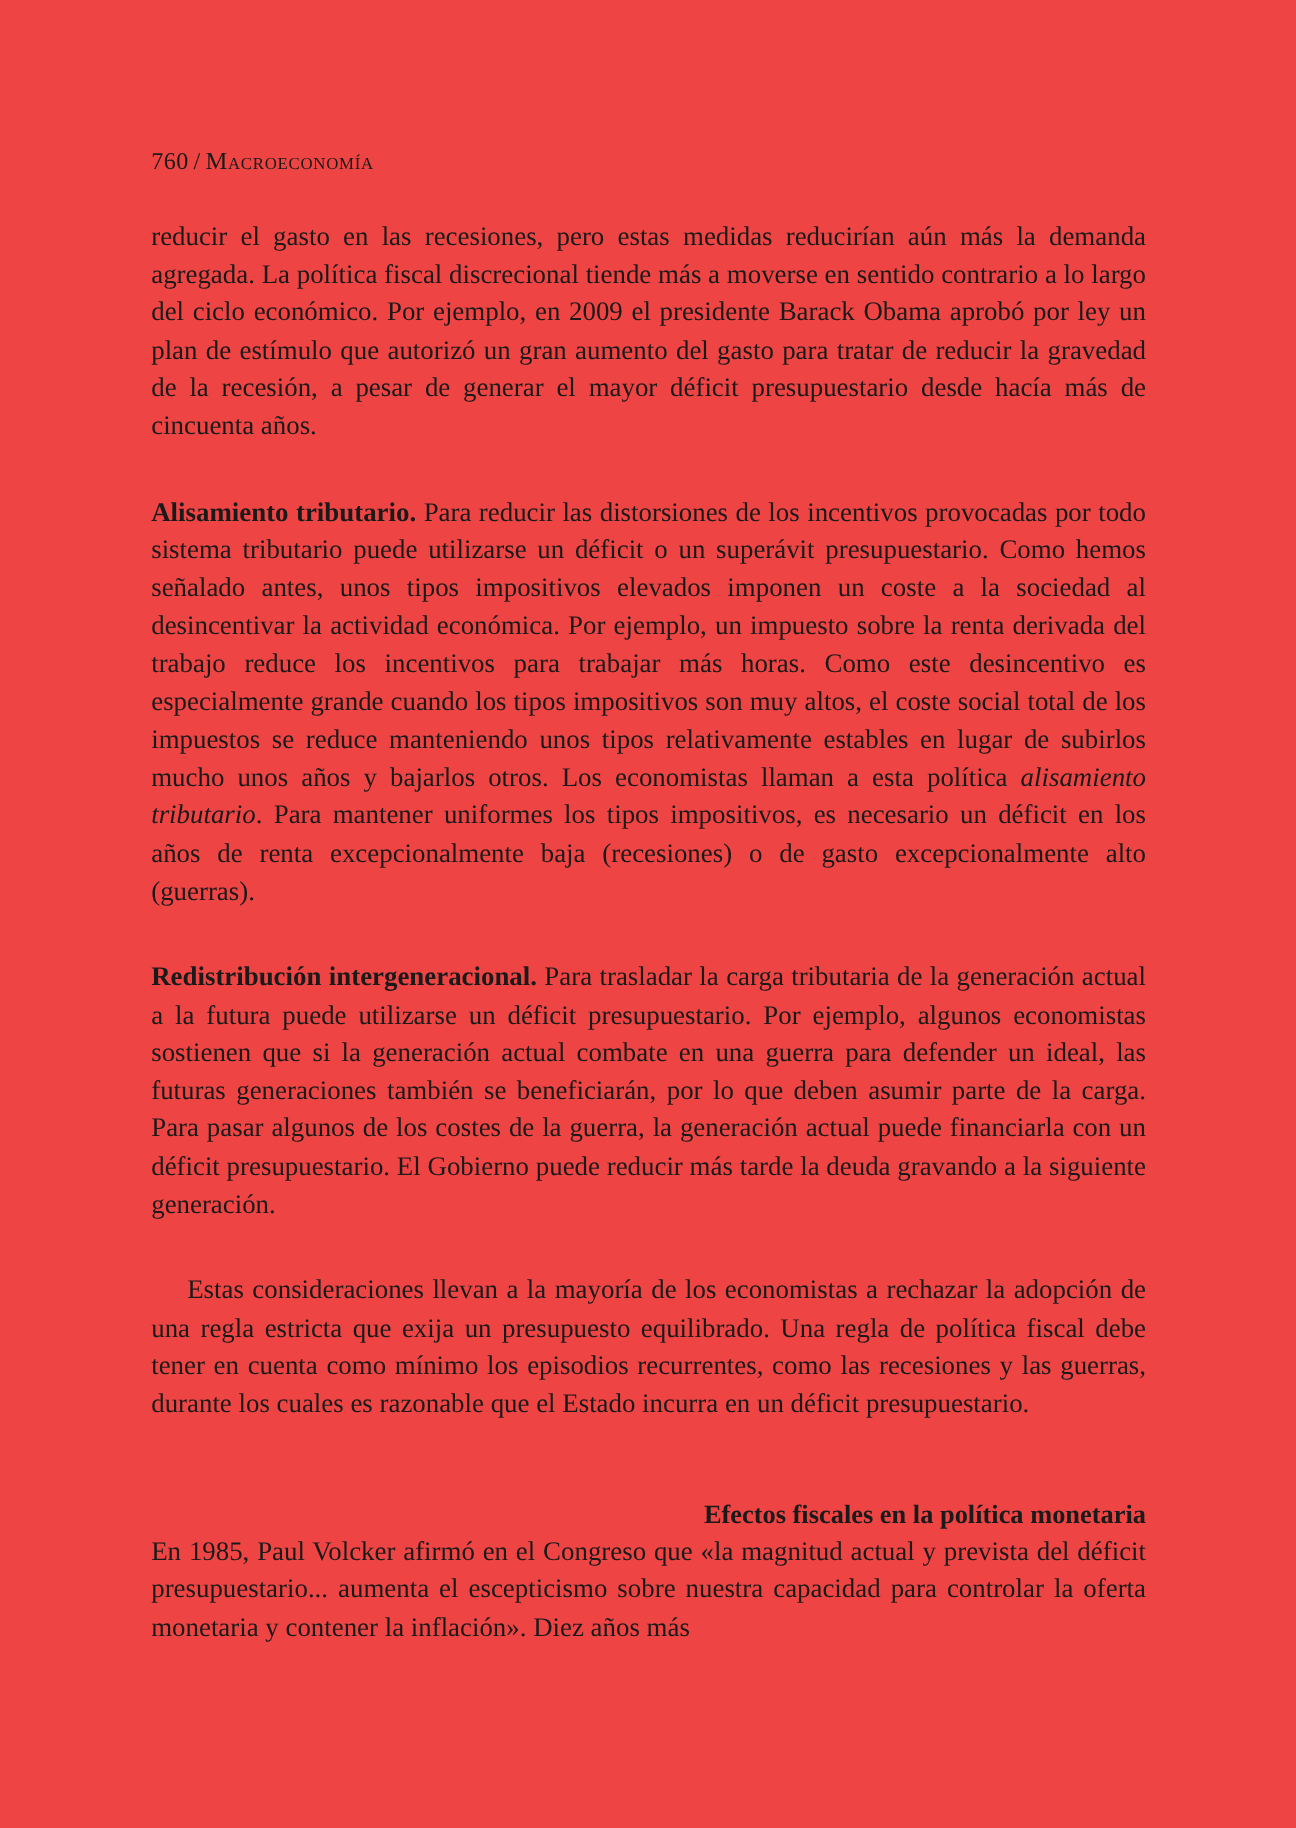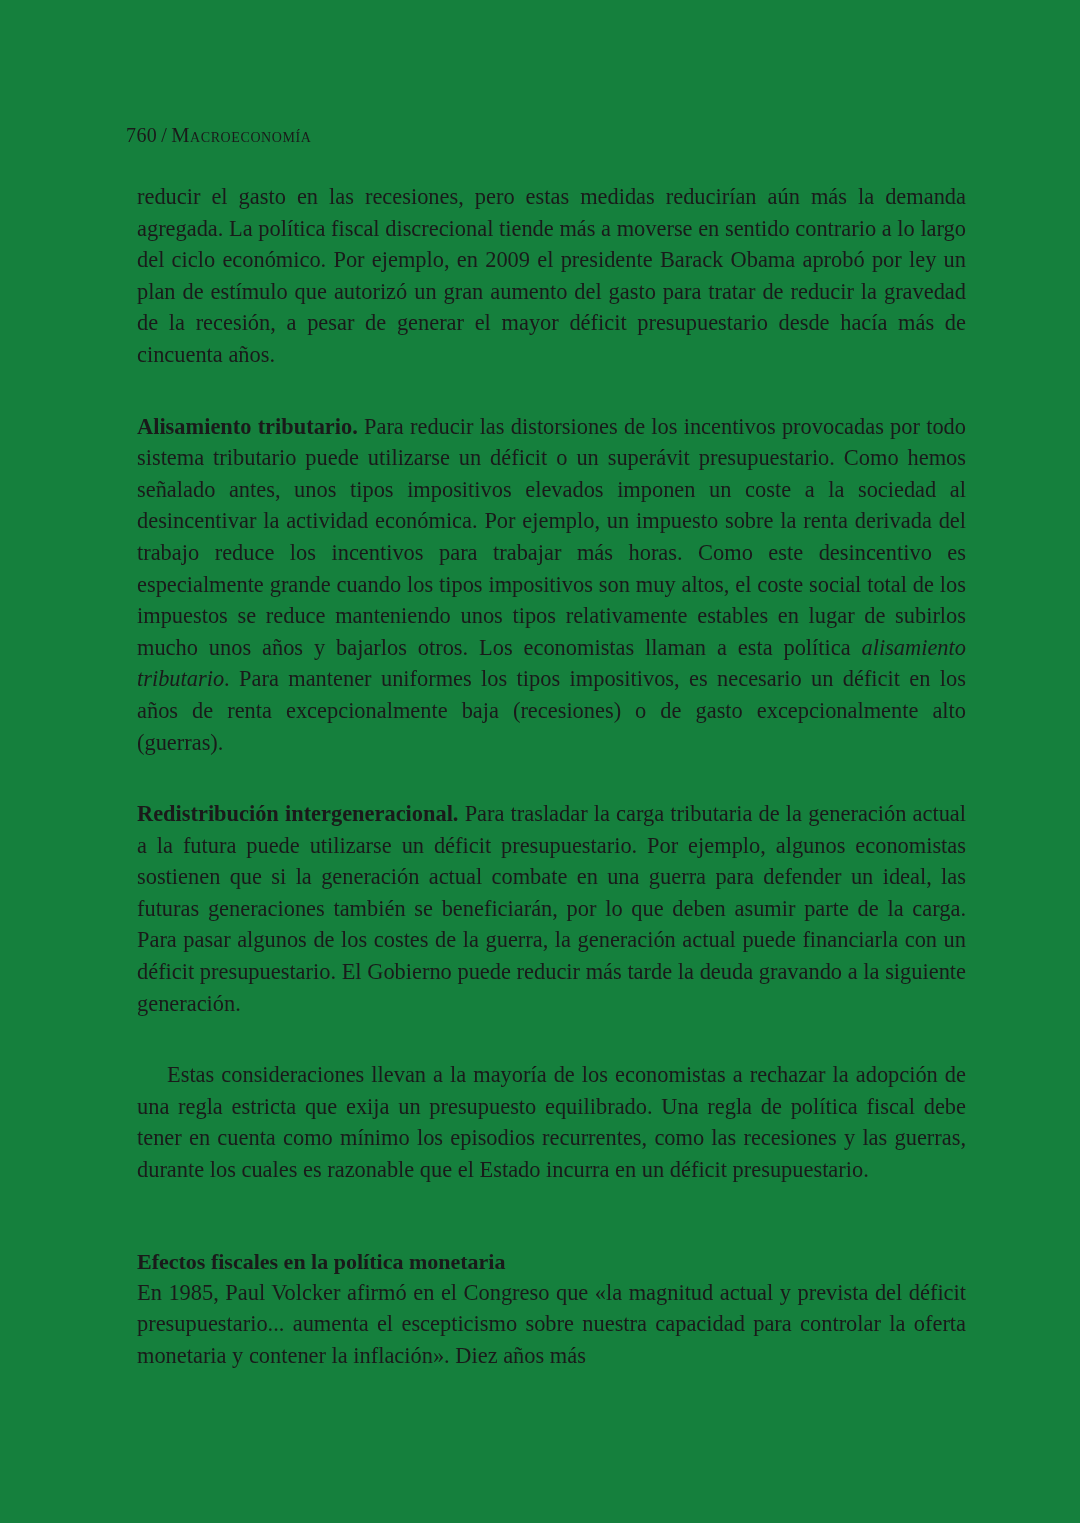--- a/index.html
+++ b/index.html
@@ -4,21 +4,21 @@
 <style>
   html, body {
     margin: 0;
     padding: 0;
     background: #ffffff;
   }
   .page {
     position: relative;
     width: 1080px;
     height: 1523px;
-    background: #15803d;
+    background: #ef4444;
     margin: 0 auto;
     overflow: hidden;
     font-family: "Liberation Serif", "DejaVu Serif", serif;
     color: #1a1a1a;
   }
   .content {
     position: absolute;
     left: 126px;
     top: 0;
     width: 829px;
@@ -38,21 +38,21 @@
   .running-head .slash { margin: 0 4px; }
   .running-head .book-title {
     font-variant: small-caps;
     font-size: 20.5px;
     letter-spacing: 0.6px;
   }
 
   
   .body-block {
     position: absolute;
-    left: 11px;
+    left: 0;
     top: 181px;
     width: 829px;
   }
   p.para {
     margin: 0;
     font-size: 22.4px;
     line-height: 31.6px;
     text-align: justify;
     text-justify: inter-word;
     hyphens: auto;
@@ -70,21 +70,21 @@
   .term-italic {
     font-style: italic;
   }
 
   
   .section-heading {
     margin: 0;
     font-size: 22px;
     font-weight: bold;
     line-height: 31px;
-    text-align: left;
+    text-align: right;
   }
   .heading-wrap { margin-top: 60px; }
   .after-heading { margin-top: 33px; }
 </style>
 </head>
 <body>
 
 <div class="page">
 
   <div class="content">

